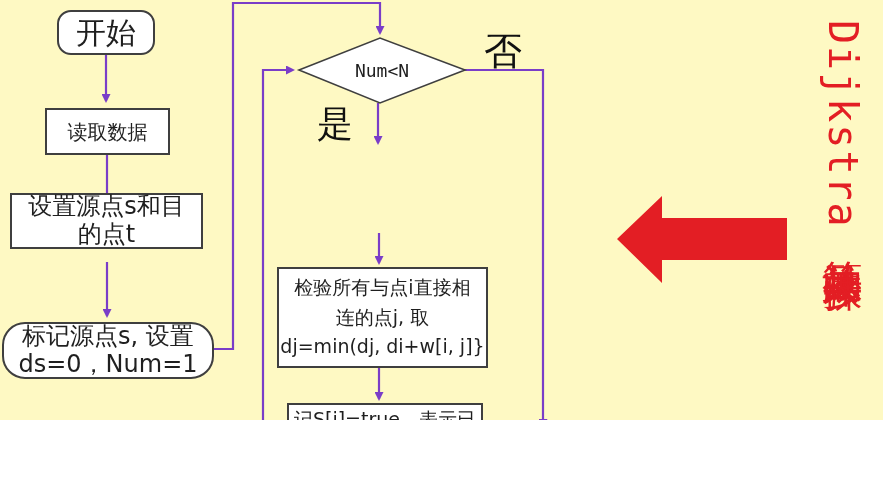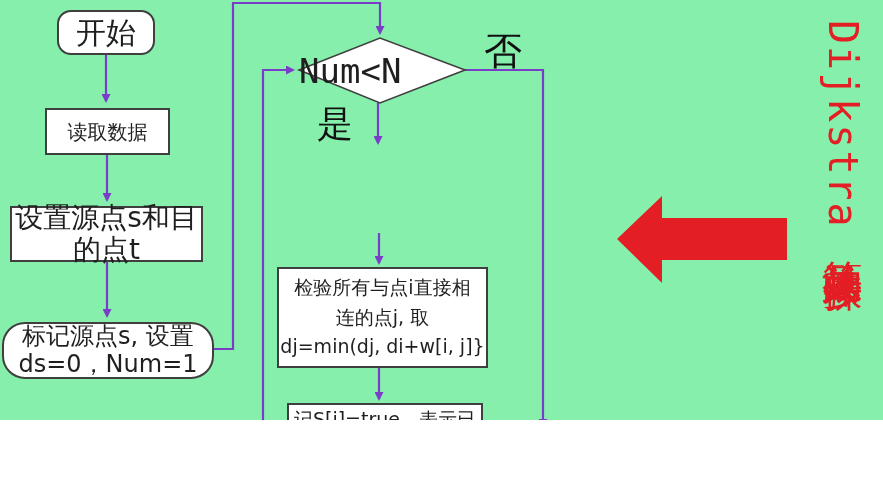--- a/index.html
+++ b/index.html
@@ -1,43 +1,43 @@
 <!DOCTYPE html>
 <html style="--line: #7a3dc8; --red: #e31e24; --border: #3f3f3f;"><head>
 <meta charset="utf-8">
 <style>
   html,body{margin:0;padding:0;background:#ffffff;}
   .canvas{
-    position:relative;width:883px;height:420px;background:#86efac;overflow:hidden;
+    position:relative;width:883px;height:420px;background:#fef9c3;overflow:hidden;
     font-family:"DejaVu Sans","Liberation Sans",sans-serif;color:#1f1f1f;
   }
   .wires{position:absolute;left:0;top:0;width:883px;height:500px;}
   .wires polyline, .wires line{fill:none;stroke:var(--line,#7a3dc8);stroke-width:2.2;}
   .wires .shape{fill:#ffffff;stroke:var(--border,#3f3f3f);stroke-width:1.6;}
   .arrowhead{fill:var(--line,#7a3dc8);}
   .redfill{fill:var(--red,#e31e24);}
   .node{
     position:absolute;display:flex;align-items:center;justify-content:center;
     text-align:center;background:#ffffff;border:2px solid var(--border,#3f3f3f);
     box-sizing:border-box;line-height:1.3;
   }
   .node span{white-space:pre-line;}
   .rounded{border-radius:14px;}
   .node-start{left:57px;top:10px;width:98px;height:45px;font-size:30px;}
   .node-read{left:45px;top:108px;width:125px;height:47px;font-size:20px;}
-  .node-set{left:10px;top:206px;width:193px;height:56px;font-size:28px;line-height:1.15;}
+  .node-set{left:10px;top:193px;width:193px;height:56px;font-size:24px;line-height:1.15;}
   .node-mark{left:2px;top:322px;width:212px;height:57px;font-size:24px;line-height:1.15;border-radius:23px;}
   .node-pick{left:285px;top:147px;width:190px;height:86px;font-size:22px;line-height:1.4;}
   .node-check{left:277px;top:267px;width:211px;height:101px;font-size:19px;line-height:1.55;}
   .node-record{left:287px;top:403px;width:196px;height:94px;font-size:19px;line-height:1.6;}
   .node-end{left:505px;top:432px;width:78px;height:38px;font-size:26px;border-radius:10px;}
   .decision-label{
     position:absolute;left:299px;top:38px;width:166px;height:65px;
-    display:flex;align-items:center;
-    font-family:"DejaVu Sans Mono","Liberation Mono",monospace;font-size:34px;color:#1f1f1f;
+    display:flex;align-items:center;justify-content:center;
+    font-family:"DejaVu Sans Mono","Liberation Mono",monospace;font-size:18px;color:#1f1f1f;
   }
   .branch-label{position:absolute;font-size:36px;color:#111;font-weight:500;}
   .label-yes{left:317px;top:100px;}
   .label-no{left:484px;top:26px;font-size:38px;}
   .vertical-title{
     position:absolute;left:812px;top:20px;width:62px;height:476px;
     writing-mode:vertical-rl;text-orientation:mixed;
     font-family:"DejaVu Sans Mono","DejaVu Sans",monospace;
     font-size:40px;letter-spacing:2px;color:var(--red,#e31e24);line-height:62px;
   }

